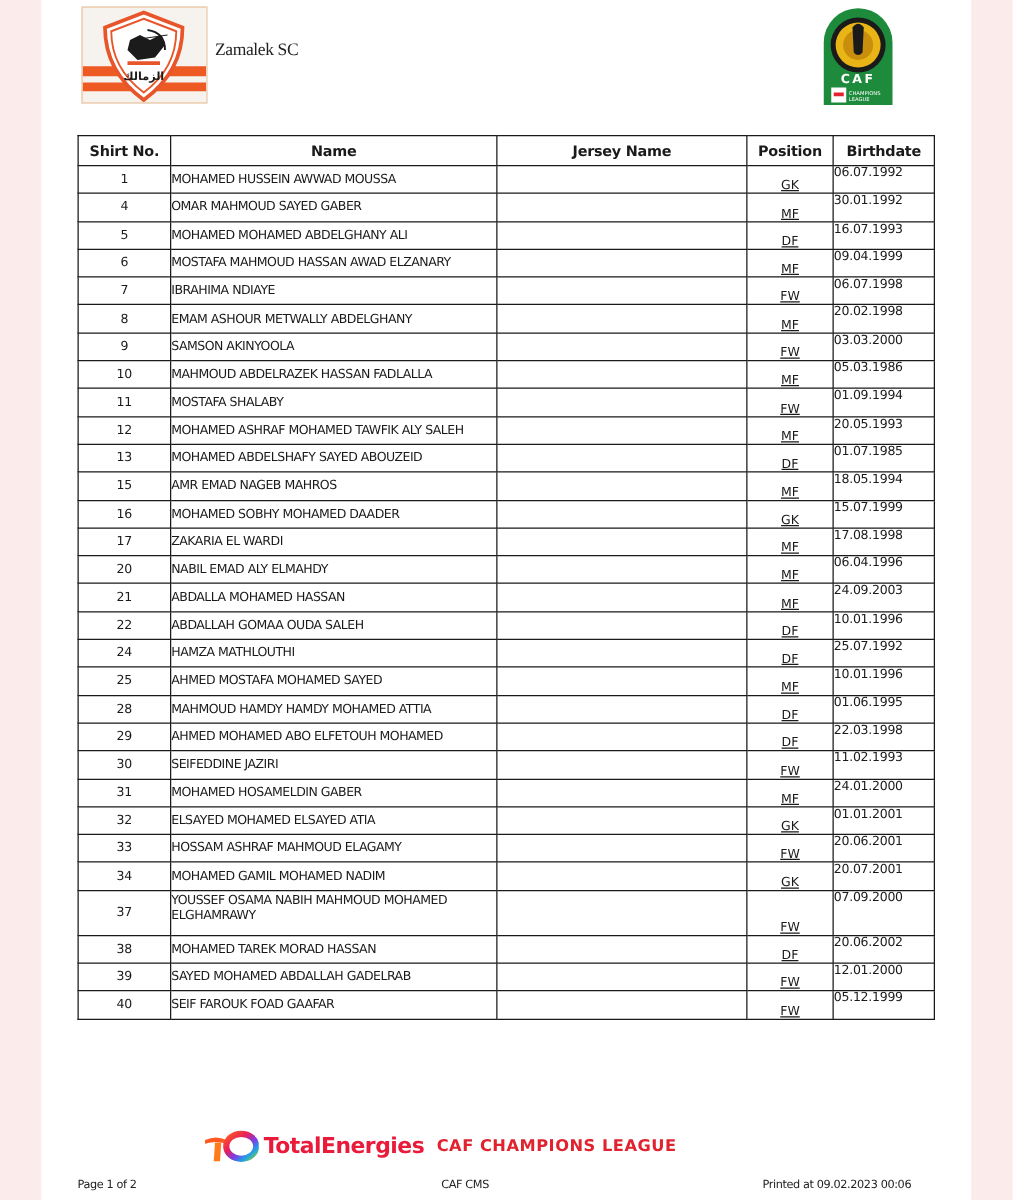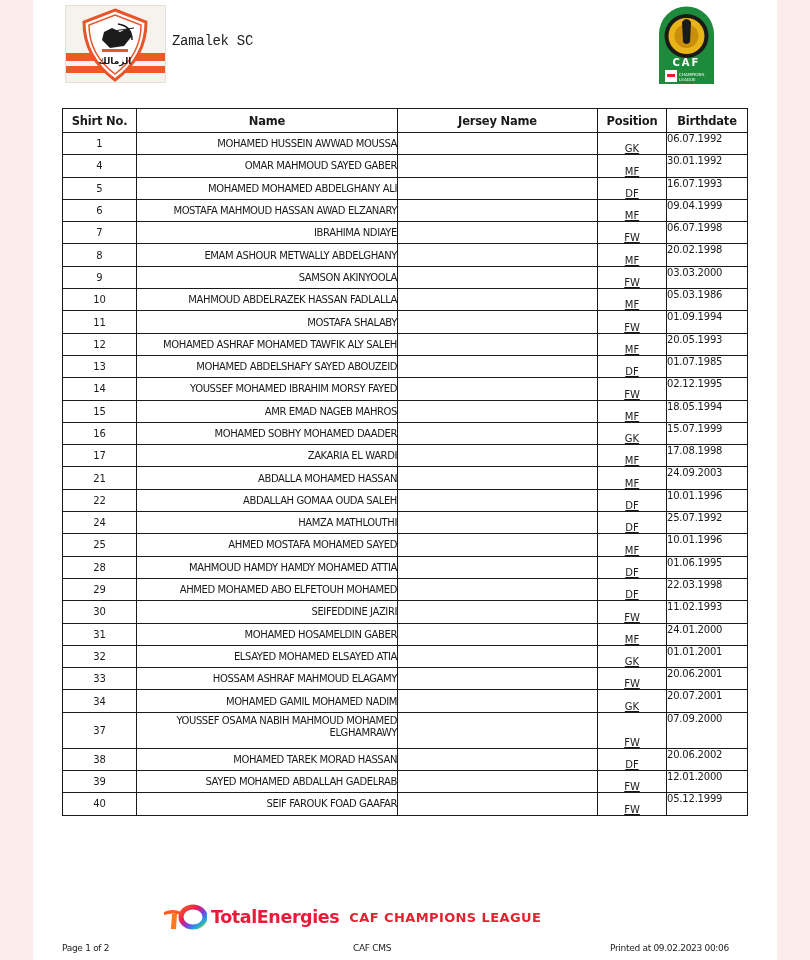--- a/index.html
+++ b/index.html
@@ -13,41 +13,41 @@
     position:absolute; left:33px; top:0; width:744px; height:960px;
     background:#ffffff;
   }
   .club-logo {
     position:absolute; left:65px; top:5px; width:99px; height:76px;
     background:#fdba74; border:1px solid #e6e1dc;
     overflow:hidden;
   }
   .club-name {
     position:absolute; left:172px; top:33px;
-    font-size:14px; color:#222; font-family:Liberation Mono, monospace;
+    font-size:14px; color:#222; font-family:Liberation Serif, serif;
     letter-spacing:-0.3px;
   }
   .caf-logo {
     position:absolute; left:657px; top:6px; width:59px; height:80px;
   }
   table.roster {
     position:absolute; left:62px; top:108px;
     width:685px; border-collapse:collapse; table-layout:fixed;
     font-family:"DejaVu Sans", sans-serif;
   }
   table.roster th, table.roster td {
     border:1.6px solid #1a1a1a; padding:0; height:21.3px;
     font-size:10px; color:#1a1a1a; overflow:hidden; white-space:nowrap;
   }
   table.roster th {
     height:23px; font-size:11.5px; font-weight:bold; text-align:center;
     letter-spacing:-0.2px;
   }
   td.c-no { text-align:center; font-size:10.5px; }
-  td.c-name { text-align:right; padding-left:3px; letter-spacing:-0.4px; font-size:9.8px; }
+  td.c-name { text-align:left; padding-left:3px; letter-spacing:-0.4px; font-size:9.8px; }
   td.c-name.wrap { white-space:normal; line-height:12px; vertical-align:top; padding-top:2px; }
   td.c-pos { text-align:center; font-size:10px; vertical-align:bottom; padding-bottom:2px;text-decoration:underline; }
   td.c-birth { text-align:left; padding-left:2px; vertical-align:top; padding-top:3px; font-size:10.5px; letter-spacing:-0.2px;}
   tr.tall td { height:33px; }
   .sponsor {
     position:absolute; left:163px; top:903px; width:480px; height:28px;
     display:flex; align-items:center;
   }
   .sponsor .te-mark { width:44px; height:26px; margin-right:4px; }
   .sponsor .te-word {
@@ -188,46 +188,46 @@
         <td class="c-birth">20.05.1993</td>
       </tr>
     <tr>
         <td class="c-no">13</td>
         <td class="c-name">MOHAMED ABDELSHAFY SAYED ABOUZEID</td>
         <td></td>
         <td class="c-pos">DF</td>
         <td class="c-birth">01.07.1985</td>
       </tr>
     <tr>
-        <td class="c-no">14</td>
-        <td class="c-name">YOUSSEF MOHAMED IBRAHIM MORSY FAYED</td>
-        <td></td>
-        <td class="c-pos">FW</td>
-        <td class="c-birth">02.12.1995</td>
-      </tr>
-    <tr>
         <td class="c-no">15</td>
         <td class="c-name">AMR EMAD NAGEB MAHROS</td>
         <td></td>
         <td class="c-pos">MF</td>
         <td class="c-birth">18.05.1994</td>
       </tr>
     <tr>
         <td class="c-no">16</td>
         <td class="c-name">MOHAMED SOBHY MOHAMED DAADER</td>
         <td></td>
         <td class="c-pos">GK</td>
         <td class="c-birth">15.07.1999</td>
       </tr>
     <tr>
         <td class="c-no">17</td>
         <td class="c-name">ZAKARIA EL WARDI</td>
         <td></td>
         <td class="c-pos">MF</td>
         <td class="c-birth">17.08.1998</td>
+      </tr>
+    <tr>
+        <td class="c-no">20</td>
+        <td class="c-name">NABIL EMAD ALY ELMAHDY</td>
+        <td></td>
+        <td class="c-pos">MF</td>
+        <td class="c-birth">06.04.1996</td>
       </tr>
     <tr>
         <td class="c-no">21</td>
         <td class="c-name">ABDALLA MOHAMED HASSAN</td>
         <td></td>
         <td class="c-pos">MF</td>
         <td class="c-birth">24.09.2003</td>
       </tr>
     <tr>
         <td class="c-no">22</td>

